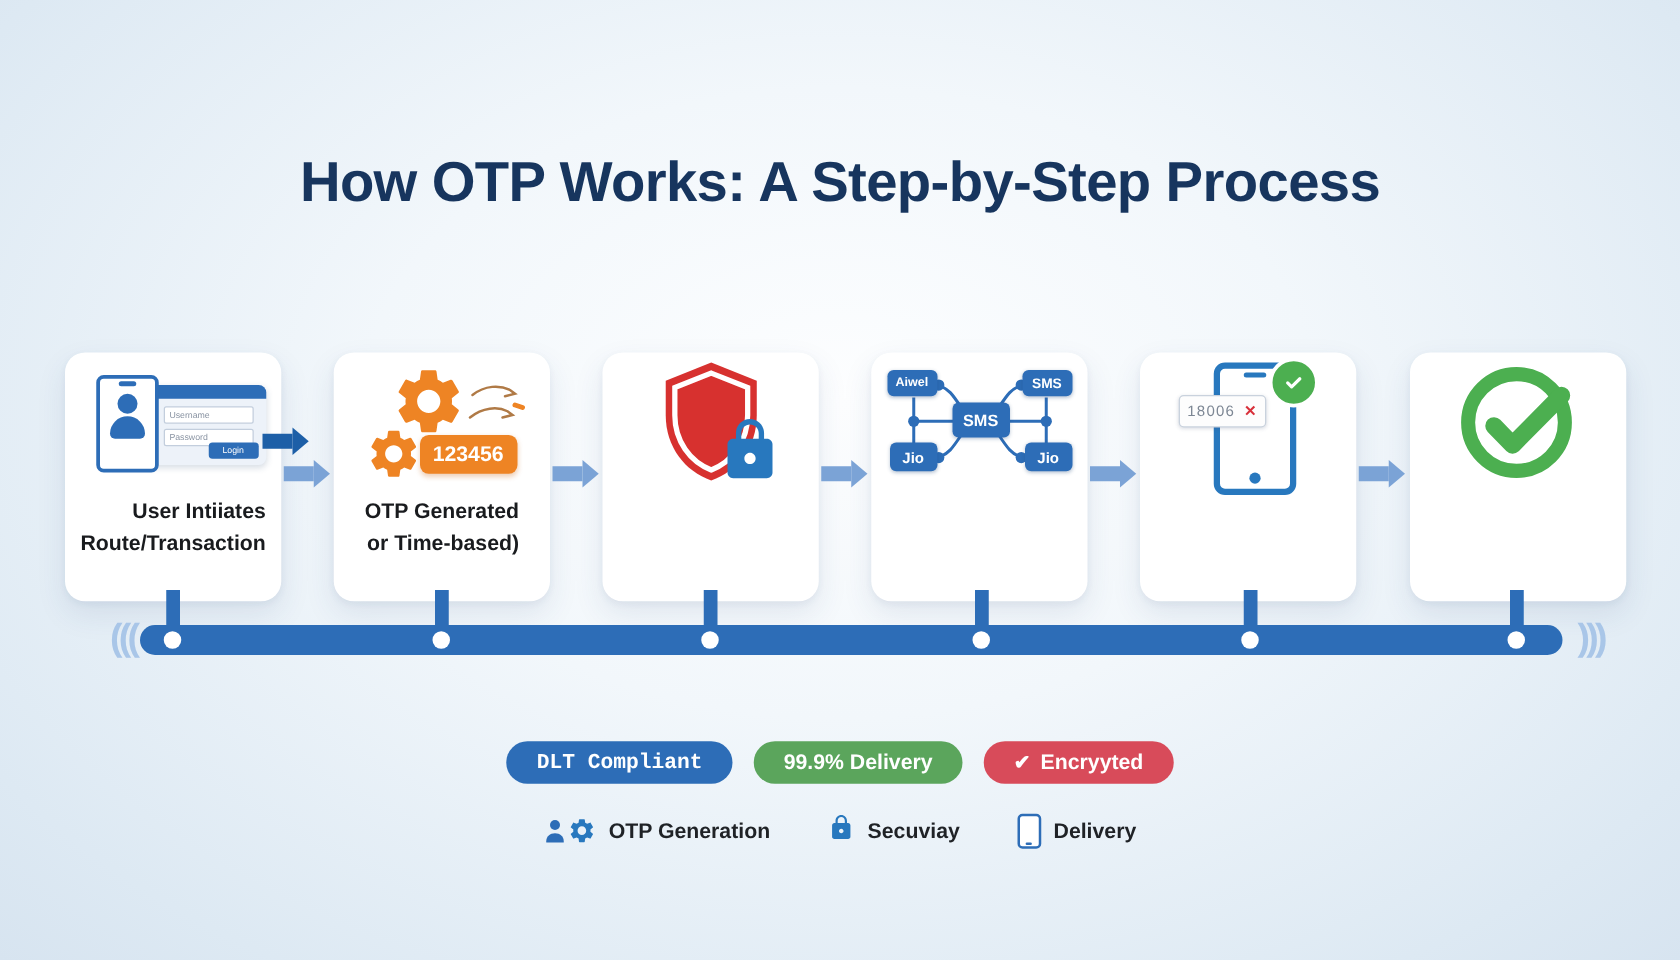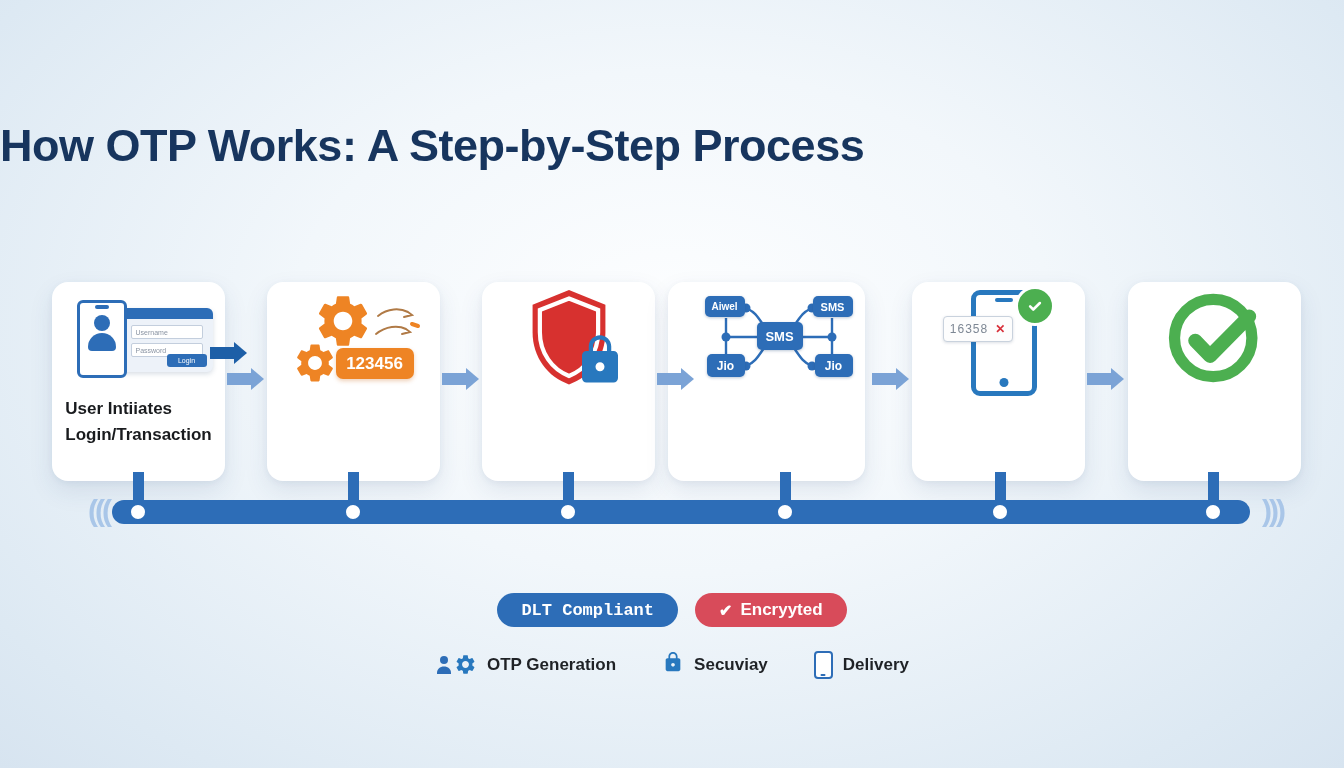--- a/index.html
+++ b/index.html
@@ -1,26 +1,26 @@
 <!DOCTYPE html>
 <html><head>
 <meta charset="utf-8">
 <style>
   html,body{margin:0;padding:0;}
   body{font-family:"Liberation Sans",sans-serif;background:#dfe9f3;}
   .canvas{position:relative;width:1344px;height:768px;overflow:hidden;
     background:radial-gradient(ellipse at 50% 42%, #fdfeff 0%, #f2f7fb 40%, #dde9f3 85%, #d7e4f0 100%);}
-  .page-title{position:absolute;top:120px;left:0;width:100%;text-align:left;
+  .page-title{position:absolute;top:120px;left:0;width:100%;text-align:center;
     font-size:45px;font-weight:bold;color:#17355e;letter-spacing:-0.5px;}
   
   .card{position:absolute;top:282px;width:173px;height:199px;background:#ffffff;
     border-radius:16px;box-shadow:0 10px 24px rgba(35,70,120,.10), 0 2px 6px rgba(35,70,120,.06);
     display:flex;flex-direction:column;align-items:center;}
   .card-icon{position:relative;width:160px;height:112px;flex:0 0 auto;}
-  .card-label{margin-top:2px;text-align:left;font-size:17px;font-weight:bold;
+  .card-label{margin-top:2px;text-align:right;font-size:17px;font-weight:bold;
     color:#191b1e;line-height:1.5;}
   
   .block-arrow{position:absolute;height:12px;background:#7ba3d6;}
   .block-arrow::after{content:'';position:absolute;right:-13px;top:50%;transform:translateY(-50%);
     width:0;height:0;border-top:11px solid transparent;border-bottom:11px solid transparent;
     border-left:13px solid #7ba3d6;}
   .block-arrow.dark{background:#1d5fa7;}
   .block-arrow.dark::after{border-left-color:#1d5fa7;}
   
   .tl-bar{position:absolute;left:112px;top:500px;width:1138px;height:24px;background:#2d6db7;border-radius:12px;}
@@ -88,54 +88,58 @@
         <div class="login-btn">Login</div>
         <div class="login-phone">
           <div class="notch"></div>
           <div class="avatar-head"></div>
           <div class="avatar-body"></div>
         </div>
       </div>
     </div>
     <div class="card-label">
       <div>User Intiiates</div>
-      <div>Login/Transaction</div>
+      <div>Route/Transaction</div>
     </div>
   </div>
 
   <div class="card" style="left:267px;">
     <div class="card-icon">
       <svg class="gear" style="left:38px;top:8px;" width="62" height="62" viewBox="0 0 24 24">
         <path fill="#ee8424" fill-rule="evenodd" d="M19.14,12.94c0.04-0.3,0.06-0.61,0.06-0.94c0-0.32-0.02-0.64-0.07-0.94l2.03-1.58c0.18-0.14,0.23-0.41,0.12-0.61l-1.92-3.32c-0.12-0.22-0.37-0.29-0.59-0.22l-2.39,0.96c-0.5-0.38-1.03-0.7-1.62-0.94L14.4,2.81c-0.04-0.24-0.24-0.41-0.48-0.41h-3.84c-0.24,0-0.43,0.17-0.47,0.41L9.25,5.35C8.66,5.59,8.12,5.92,7.63,6.29L5.24,5.33c-0.22-0.08-0.47,0-0.59,0.22L2.74,8.87C2.62,9.08,2.66,9.34,2.86,9.48l2.03,1.58C4.84,11.36,4.8,11.69,4.8,12s0.02,0.64,0.07,0.94l-2.03,1.58c-0.18,0.14-0.23,0.41-0.12,0.61l1.92,3.32c0.12,0.22,0.37,0.29,0.59,0.22l2.39-0.96c0.5,0.38,1.03,0.7,1.62,0.94l0.36,2.54c0.05,0.24,0.24,0.41,0.48,0.41h3.84c0.24,0,0.44-0.17,0.47-0.41l0.36-2.54c0.59-0.24,1.13-0.56,1.62-0.94l2.39,0.96c0.22,0.08,0.47,0,0.59-0.22l1.92-3.32c0.12-0.22,0.07-0.47-0.12-0.61L19.14,12.94z M12,15.6c-1.98,0-3.6-1.62-3.6-3.6s1.62-3.6,3.6-3.6s3.6,1.62,3.6,3.6S13.98,15.6,12,15.6z"></path>
       </svg>
       <svg class="gear" style="left:18px;top:58px;" width="46" height="46" viewBox="0 0 24 24">
         <path fill="#ee8424" fill-rule="evenodd" d="M19.14,12.94c0.04-0.3,0.06-0.61,0.06-0.94c0-0.32-0.02-0.64-0.07-0.94l2.03-1.58c0.18-0.14,0.23-0.41,0.12-0.61l-1.92-3.32c-0.12-0.22-0.37-0.29-0.59-0.22l-2.39,0.96c-0.5-0.38-1.03-0.7-1.62-0.94L14.4,2.81c-0.04-0.24-0.24-0.41-0.48-0.41h-3.84c-0.24,0-0.43,0.17-0.47,0.41L9.25,5.35C8.66,5.59,8.12,5.92,7.63,6.29L5.24,5.33c-0.22-0.08-0.47,0-0.59,0.22L2.74,8.87C2.62,9.08,2.66,9.34,2.86,9.48l2.03,1.58C4.84,11.36,4.8,11.69,4.8,12s0.02,0.64,0.07,0.94l-2.03,1.58c-0.18,0.14-0.23,0.41-0.12,0.61l1.92,3.32c0.12,0.22,0.37,0.29,0.59,0.22l2.39-0.96c0.5,0.38,1.03,0.7,1.62,0.94l0.36,2.54c0.05,0.24,0.24,0.41,0.48,0.41h3.84c0.24,0,0.44-0.17,0.47-0.41l0.36-2.54c0.59-0.24,1.13-0.56,1.62-0.94l2.39,0.96c0.22,0.08,0.47,0,0.59-0.22l1.92-3.32c0.12-0.22,0.07-0.47-0.12-0.61L19.14,12.94z M12,15.6c-1.98,0-3.6-1.62-3.6-3.6s1.62-3.6,3.6-3.6s3.6,1.62,3.6,3.6S13.98,15.6,12,15.6z"></path>
       </svg>
       <svg style="position:absolute;left:98px;top:22px;" width="50" height="44" viewBox="0 0 50 44">
         <path d="M6 12 c10-8 22-8 30-4 l4 3 -8 2" fill="none" stroke="#b07a46" stroke-width="2" stroke-linecap="round"></path>
         <path d="M4 30 c10-8 22-9 30-5 l4 3 -8 2" fill="none" stroke="#b07a46" stroke-width="2" stroke-linecap="round"></path>
         <path d="M40 20 l6 2" stroke="#ee8424" stroke-width="4" stroke-linecap="round"></path>
       </svg>
       <div class="otp-pill">123456</div>
     </div>
+    <div class="card-label">
+      <div>OTP Generated</div>
+      <div>or Time-based)</div>
+    </div>
   </div>
 
   <div class="card" style="left:482px;">
     <div class="card-icon">
       <svg style="position:absolute;left:34px;top:4px;" width="92" height="104" viewBox="0 0 24 27">
         <path fill="#d7312f" d="M12 1 L21.5 4.8 V12 C21.5 18.6 17.5 23.7 12 25.6 C6.5 23.7 2.5 18.6 2.5 12 V4.8 Z"></path>
         <path fill="none" stroke="#ffffff" stroke-width="1.1" d="M12 3.2 L19.6 6.2 V12 C19.6 17.4 16.4 21.7 12 23.4 C7.6 21.7 4.4 17.4 4.4 12 V6.2 Z"></path>
       </svg>
       <svg style="position:absolute;left:84px;top:50px;" width="54" height="56" viewBox="0 0 24 24">
         <path fill="#2878be" fill-rule="evenodd" d="M18,8h-1V6c0-2.76-2.24-5-5-5S7,3.24,7,6v2H6c-1.1,0-2,0.9-2,2v10c0,1.1,0.9,2,2,2h12c1.1,0,2-0.9,2-2V10C20,8.9,19.1,8,18,8z M12,17c-1.1,0-2-0.9-2-2s0.9-2,2-2s2,0.9,2,2S13.1,17,12,17z M15.1,8H8.9V6c0-1.71,1.39-3.1,3.1-3.1s3.1,1.39,3.1,3.1V8z"></path>
       </svg>
     </div>
   </div>
 
-  <div class="card" style="left:668px;padding-left:24px;">
+  <div class="card" style="left:697px;">
     <div class="card-icon">
       <svg style="position:absolute;left:3px;top:8px;" width="154" height="96" viewBox="0 0 154 96">
         <g stroke="#2d6db7" stroke-width="2.4" fill="none">
           <path d="M24 28 V 66"></path>
           <path d="M130 28 V 66"></path>
           <path d="M24 47 H 58"></path>
           <path d="M96 47 H 130"></path>
           <path d="M62 36 C 54 24, 52 22, 46 19"></path>
           <path d="M92 36 C 100 24, 102 22, 108 19"></path>
           <path d="M62 58 C 54 70, 52 72, 46 75"></path>
@@ -158,21 +162,21 @@
     </div>
   </div>
 
   <div class="card" style="left:912px;">
     <div class="card-icon">
       <div class="sms-phone">
         <div class="notch"></div>
         <div class="homedot"></div>
       </div>
       <div class="sms-msg">
-        <span>16358</span>
+        <span>18006</span>
         <span class="x-glyph">✕</span>
       </div>
       <div class="sms-check">
         <svg width="18" height="18" viewBox="0 0 24 24">
             <path d="M5.5 12.5 l4.2 4.2 L18.5 8" fill="none" stroke="#ffffff" stroke-width="3.4" stroke-linecap="round" stroke-linejoin="round"></path>
           </svg>
       </div>
     </div>
   </div>
 
@@ -206,20 +210,23 @@
   <div class="tl-dot" style="left:993px;"></div>
   <div class="tl-dot" style="left:1206px;"></div>
   <div class="tl-wave" style="left:88px;">(((</div>
   <div class="tl-wave" style="left:1262px;">)))</div>
 
 
   <div class="badge-row">
     <div class="badge" style="background-color: rgb(45, 109, 183); font-family: Liberation Mono, monospace;">
       <span>DLT Compliant</span>
     </div>
+    <div class="badge" style="background-color: rgb(91, 165, 92);">
+      <span>99.9% Delivery</span>
+    </div>
     <div class="badge" style="background-color: rgb(216, 75, 90);">
       <span class="check-glyph">✔</span>
       <span>Encryyted</span>
     </div>
   </div>
 
   <div class="legend-row">
     <div class="legend-item">
       <span style="display:flex;align-items:center;">
         <svg width="24" height="24" viewBox="0 0 24 24">

